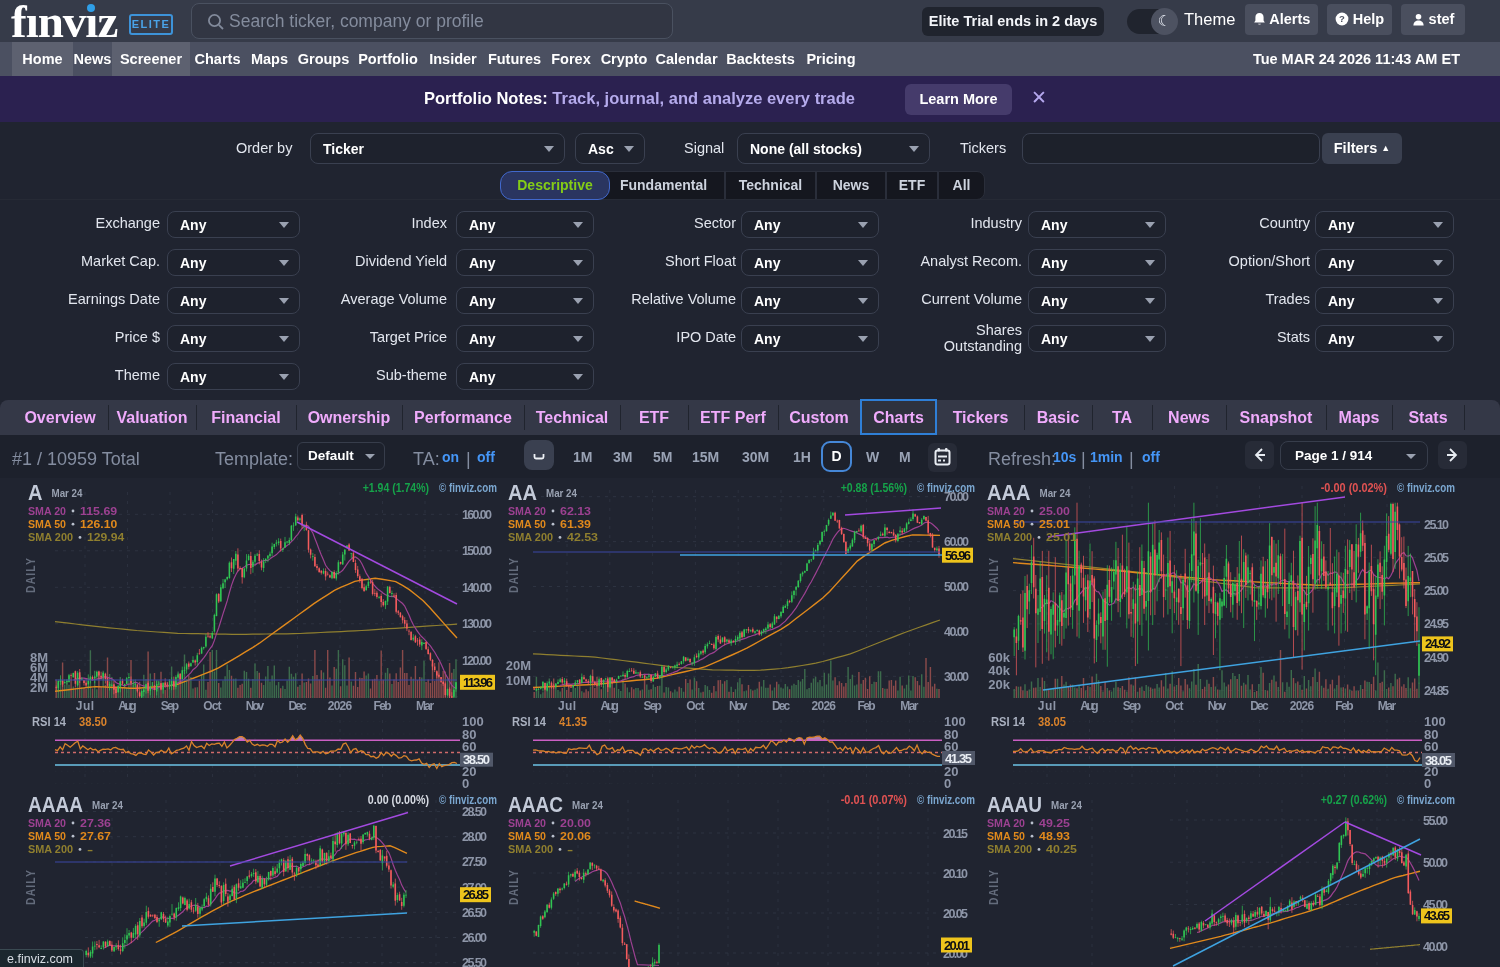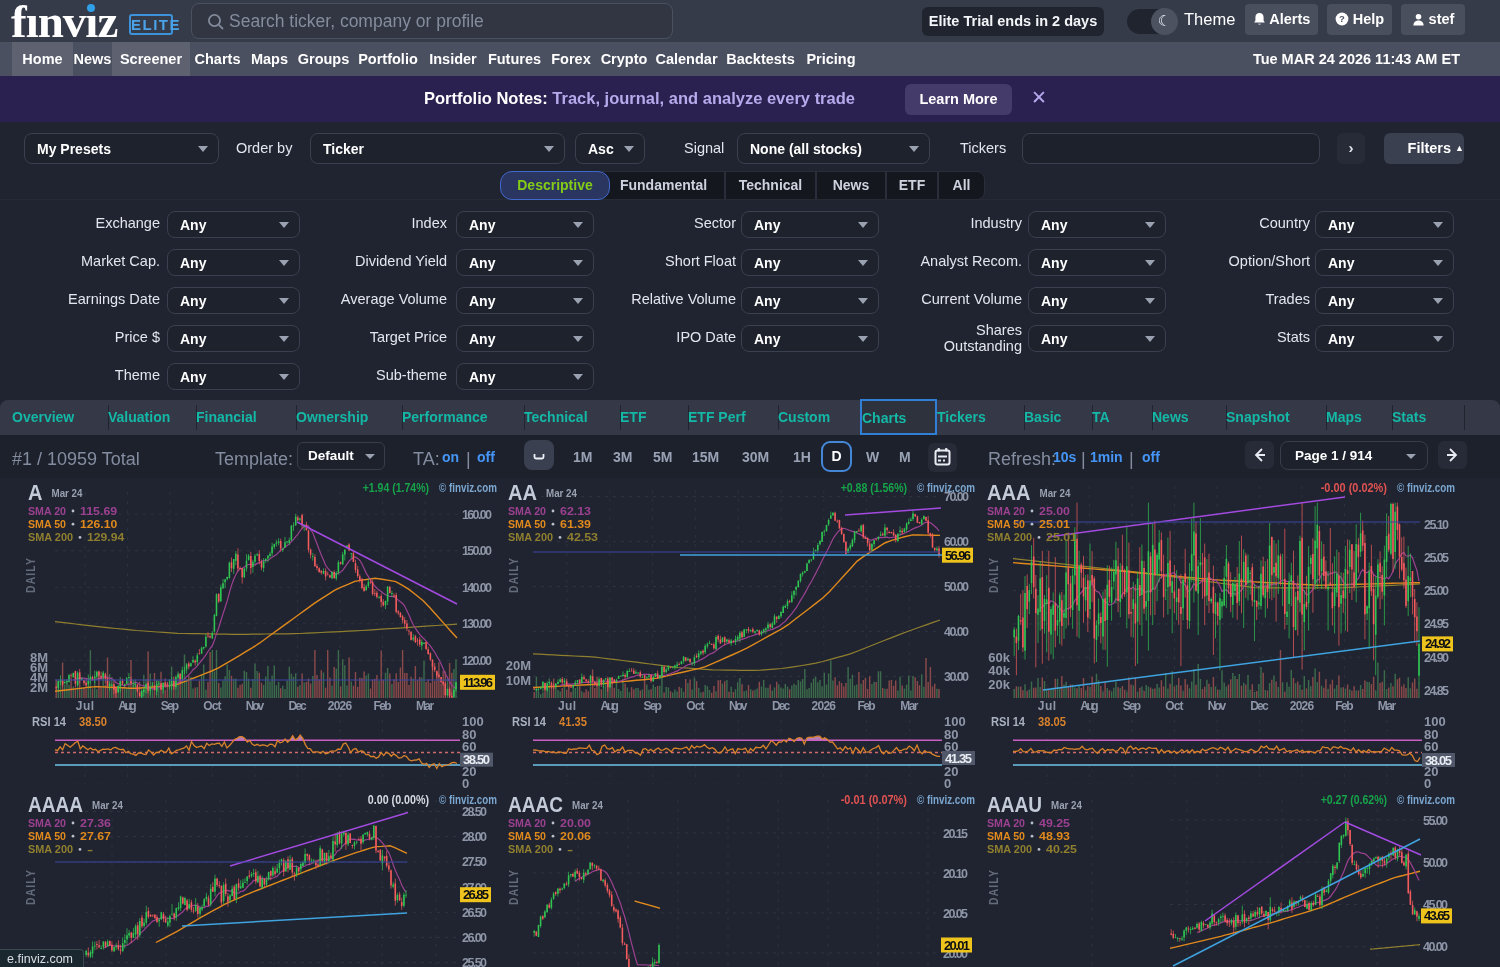--- a/index.html
+++ b/index.html
@@ -1,21 +1,21 @@
 <!DOCTYPE html>
 <html><head><meta charset="utf-8"><style>
 *{margin:0;padding:0;box-sizing:border-box;font-family:"Liberation Sans",sans-serif;-webkit-font-smoothing:antialiased;}
 html,body{width:1500px;height:967px;overflow:hidden;background:#202430;}
 #page{position:relative;width:1500px;height:967px;background:#202430;transform:translateZ(0);will-change:transform;}
 .abs{position:absolute;}
 
 #hdr{left:0;top:0;width:1500px;height:42px;background:#363b49;}
 #logo{left:11px;top:-6px;font-family:"Liberation Serif",serif;font-weight:700;font-size:47px;color:#fff;letter-spacing:-1px;}
 #logodot{left:87px;top:4px;width:8px;height:8px;border-radius:50%;background:#2f9fe8;}
-#elite{left:129px;top:14px;width:44px;height:21px;border:2px solid #3d93d9;border-radius:3px;color:#4aa3e8;font-size:15px;font-weight:700;letter-spacing:1.5px;text-align:center;line-height:17px;}
+#elite{left:129px;top:14px;width:44px;height:21px;border:2px solid #3d93d9;border-radius:3px;color:#4aa3e8;font-size:11px;font-weight:700;letter-spacing:1.5px;text-align:center;line-height:17px;}
 #search{left:191px;top:3px;width:482px;height:36px;border:1.5px solid #4a5160;border-radius:8px;background:rgba(0,0,0,0.07);}
 #search svg{position:absolute;left:15px;top:9px;}
 #search span{position:absolute;left:37px;top:7px;font-size:17.5px;color:#848c9d;text-align:right;}
 #trial{left:922px;top:7px;width:182px;height:29px;background:#20242e;border-radius:6px;color:#f2f4f8;font-size:14.5px;font-weight:700;text-align:center;line-height:29px;}
 #toggle{left:1127px;top:9px;width:49px;height:25px;border-radius:13px;background:#20242e;}
 #knob{left:1151px;top:8px;width:27px;height:27px;border-radius:50%;background:#4d5261;color:#e8ecf4;text-align:center;line-height:26px;font-size:15px;}
 #themelbl{left:1184px;top:10px;color:#fff;font-size:16.5px;}
 .hbtn{top:4px;height:31px;background:#4a4f5e;border-radius:4px;color:#fff;font-size:14.5px;font-weight:700;line-height:31px;text-align:center;}
 
 #nav{left:0;top:42px;width:1500px;height:34px;background:#4b5061;}
@@ -34,21 +34,21 @@
 .dd span{position:absolute;left:12px;top:50%;transform:translateY(-50%);white-space:nowrap;}
 .dd i{position:absolute;right:10px;top:50%;margin-top:-2.5px;width:0;height:0;border-left:5.5px solid transparent;border-right:5.5px solid transparent;border-top:6px solid #9aa1b0;}
 .flbl{color:#e2e6ee;font-size:14.5px;font-weight:500;white-space:nowrap;}
 .rlbl{text-align:right;}
 
 .stab{top:171px;height:29px;background:#15171f;border:1px solid #2a2e3a;color:#cdd3de;font-size:14px;font-weight:700;text-align:center;line-height:27px;}
 #stab-act{background:#2a3560;border:1px solid #4168cc;border-radius:12px;color:#84cc16;z-index:2;margin-left:8px;}
 
 #vtabs{left:0;top:400px;width:1500px;height:35px;background:#343847;border-radius:8px 8px 0 0;}
 .vsep{top:405px;width:1px;height:25px;background:#20242e;}
-.vtab{top:400px;height:35px;line-height:35px;color:#14b8a6;font-size:14px;font-weight:700;}
+.vtab{top:400px;height:35px;line-height:35px;color:#f0abfc;font-size:16px;font-weight:700;text-align:center;}
 #vtab-act{top:399px;height:36px;line-height:34px;border:2px solid #2f7fd6;background:#2e323d;z-index:2;}
 
 #ctrl{left:0;top:435px;width:1500px;height:43px;background:#1d212c;}
 .cg{color:#848da0;font-size:18px;font-weight:400;top:449px;}
 .cb{color:#4596f7;font-size:14px;font-weight:700;top:449px;}
 .cbtn{background:#272b37;border-radius:6px;}
 .tf{color:#9aa3b5;font-size:14px;font-weight:700;top:449px;}
 
 #status{left:0;top:949px;width:84px;height:18px;background:#1b272e;border:1px solid #3a4a52;border-left:none;border-bottom:none;border-radius:0 4px 0 0;color:#d7dde3;font-size:12.5px;line-height:18px;padding-left:7px;}
 </style></head>
@@ -94,42 +94,38 @@
 <div class="abs nitem" style="left:596px;width:56px;">Crypto</div>
 <div class="abs nitem" style="left:652px;width:69px;">Calendar</div>
 <div class="abs nitem" style="left:721px;width:79px;">Backtests</div>
 <div class="abs nitem" style="left:800px;width:62px;">Pricing</div>
 <div id="navdate" class="abs">Tue MAR 24 2026 11:43 AM ET</div>
 <div id="banner" class="abs"></div>
 <div id="bannertxt" class="abs"><b>Portfolio Notes:</b> Track, journal, and analyze every trade</div>
 <div id="learn" class="abs">Learn More</div>
 <div id="bx" class="abs">✕</div>
 <div id="fpanel" class="abs"></div>
-<div class="abs dd" style="left:24px;top:133px;width:195px;height:31px;">
-      <span style="font-size:14px">My Presets</span>
-      <i></i>
-    </div>
 <div class="abs flbl" style="left:236px;top:140px;">Order by</div>
 <div class="abs dd" style="left:310px;top:133px;width:255px;height:31px;">
       <span style="font-size:14px">Ticker</span>
       <i></i>
     </div>
 <div class="abs dd" style="left:575px;top:133px;width:70px;height:31px;">
       <span style="font-size:14px">Asc</span>
       <i></i>
     </div>
 <div class="abs flbl" style="left:684px;top:140px;">Signal</div>
 <div class="abs dd" style="left:737px;top:133px;width:193px;height:31px;">
       <span style="font-size:14px">None (all stocks)</span>
       <i></i>
     </div>
 <div class="abs flbl" style="left:960px;top:140px;">Tickers</div>
 <div class="abs" style="left:1022px;top:133px;width:298px;height:31px;background:#1d212b;border:1px solid #3a4050;border-radius:8px;"></div>
 <div class="abs" style="left:1337px;top:133px;width:28px;height:31px;background:#272b37;border-radius:6px;color:#dfe3ea;text-align:center;line-height:29px;font-size:15px;font-weight:700;">›</div>
-<div class="abs" style="left:1384px;top:133px;width:80px;height:31px;background:#3a4050;border-radius:6px;color:#fff;text-align:right;line-height:31px;font-size:14.5px;font-weight:700;">Filters <span style="font-size:9px;vertical-align:2px">▲</span></div>
+<div class="abs" style="left:1322px;top:133px;width:80px;height:31px;background:#3a4050;border-radius:6px;color:#fff;text-align:center;line-height:31px;font-size:14.5px;font-weight:700;">Filters <span style="font-size:9px;vertical-align:2px">▲</span></div>
 <div id="stab-act" class="abs stab" style="left:492px;width:110px;">Descriptive</div>
 <div class="abs stab" style="left:602px;width:123px;">Fundamental</div>
 <div class="abs stab" style="left:725px;width:91px;">Technical</div>
 <div class="abs stab" style="left:816px;width:70px;">News</div>
 <div class="abs stab" style="left:886px;width:52px;">ETF</div>
 <div class="abs stab" style="left:938px;width:47px;border-radius:0 8px 8px 0;">All</div>
 <div class="abs" style="left:0px;top:199px;width:1500px;height:1px;background:#262a35;"></div>
 <div class="abs flbl rlbl" style="left:-40px;top:215px;width:200px;">Exchange</div>
 <div class="abs dd" style="left:167px;top:211px;width:133px;height:27px;">
       <span style="font-size:14px">Any</span>

